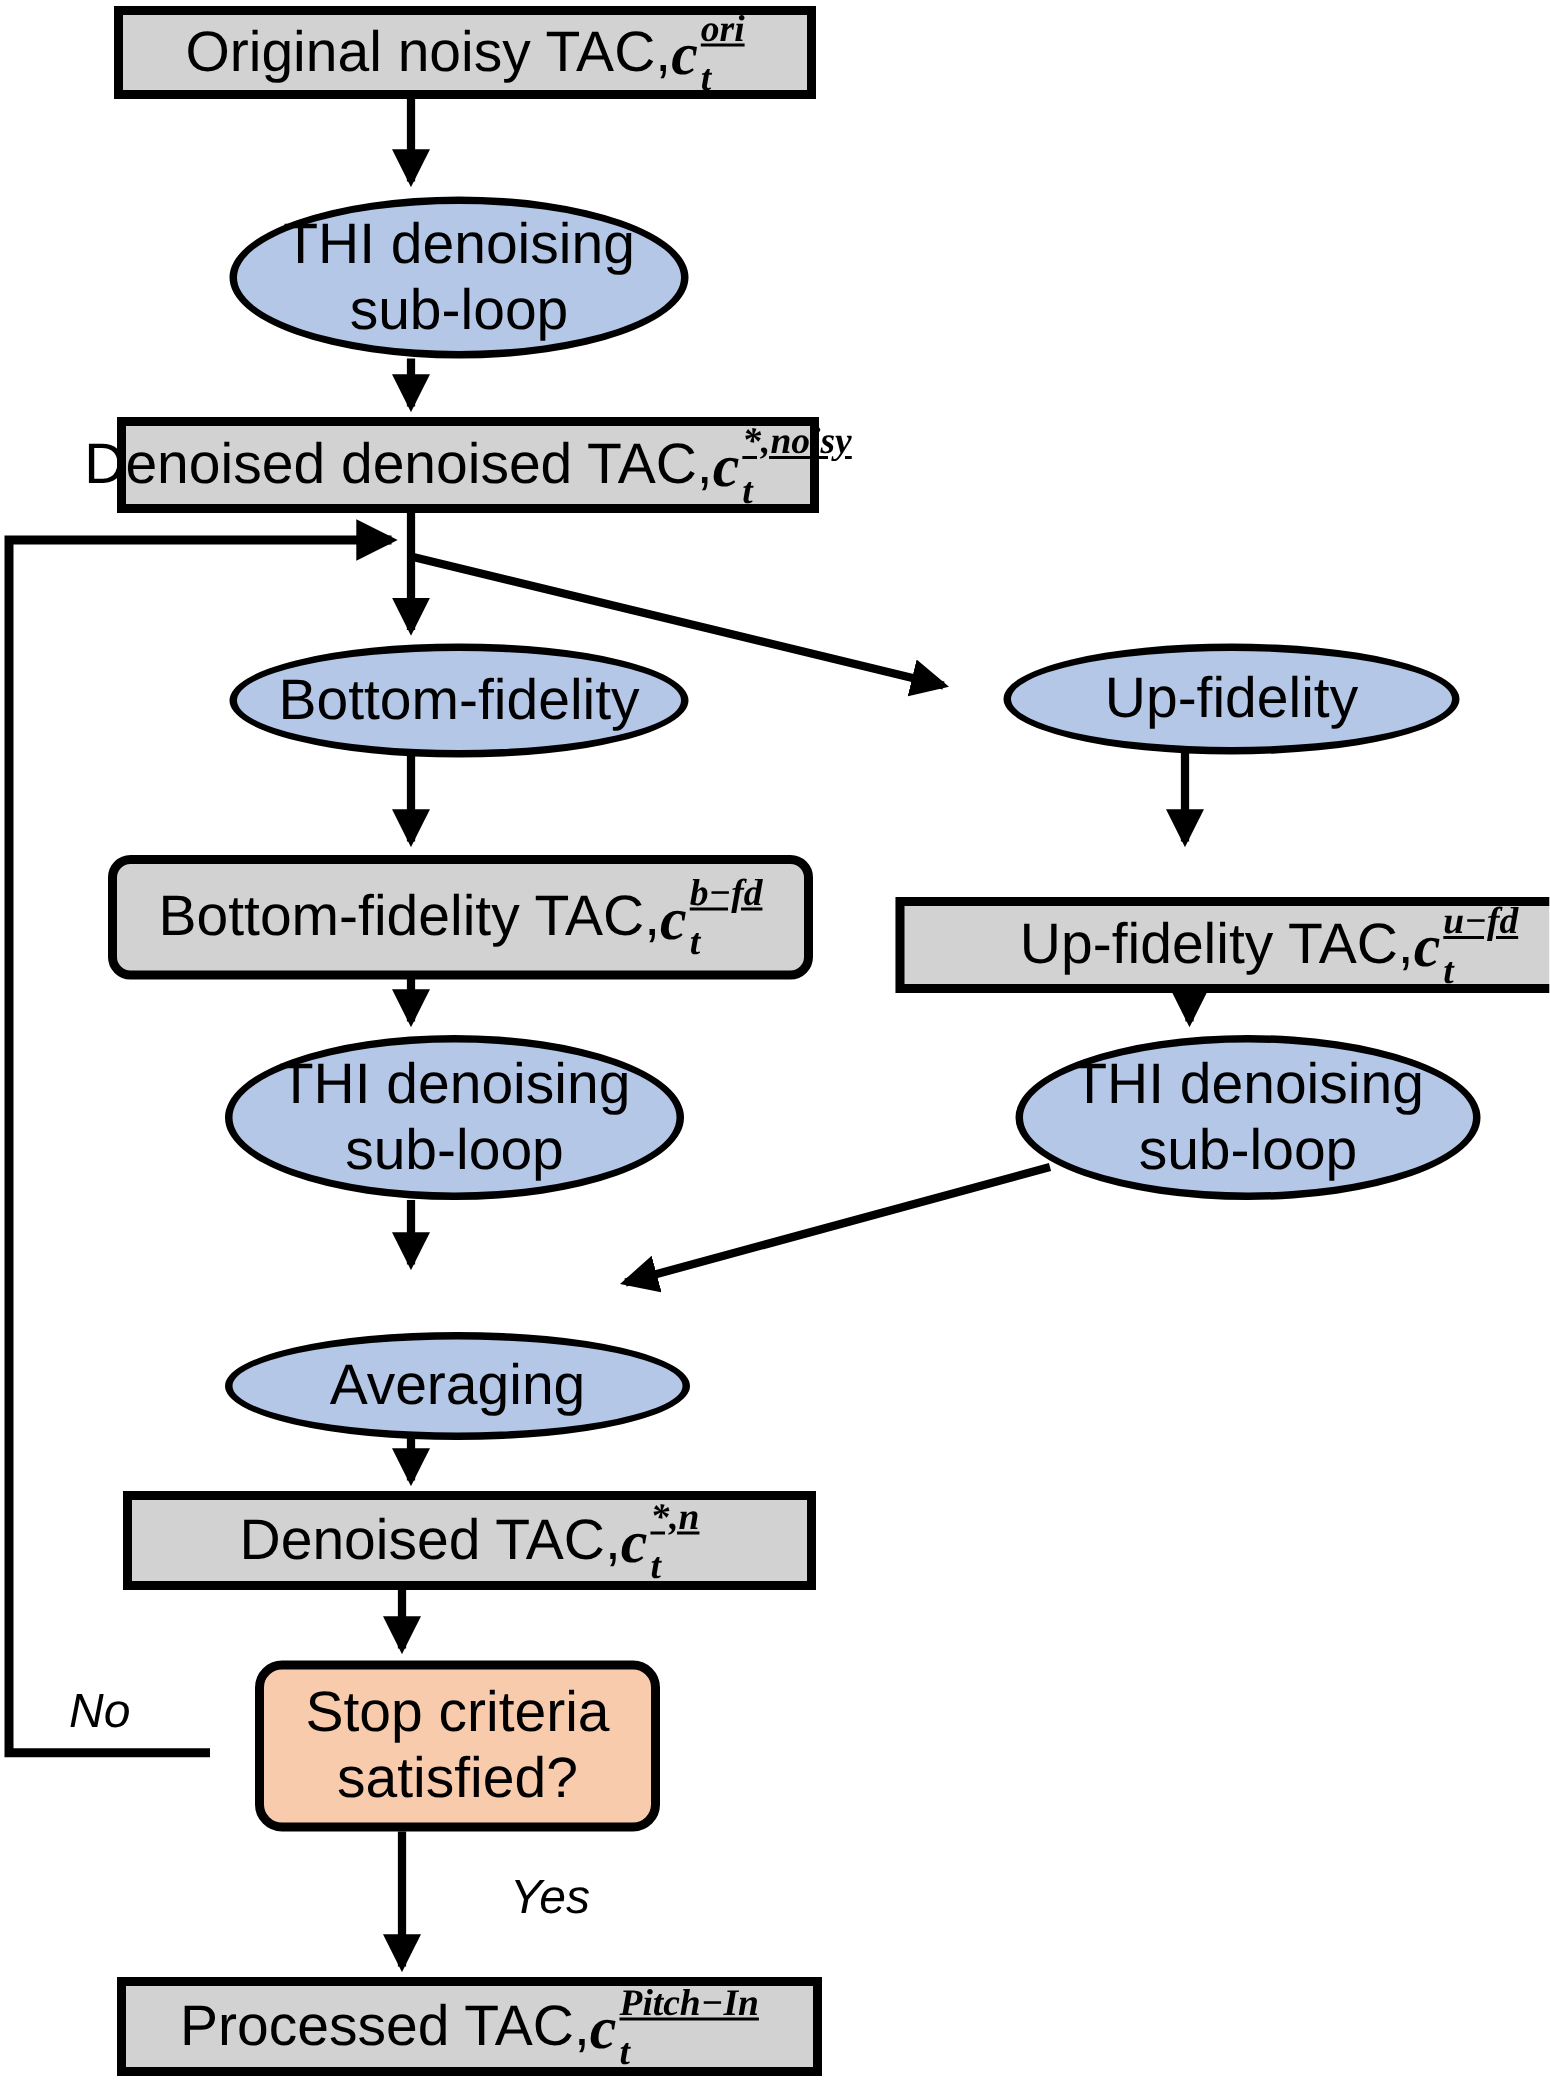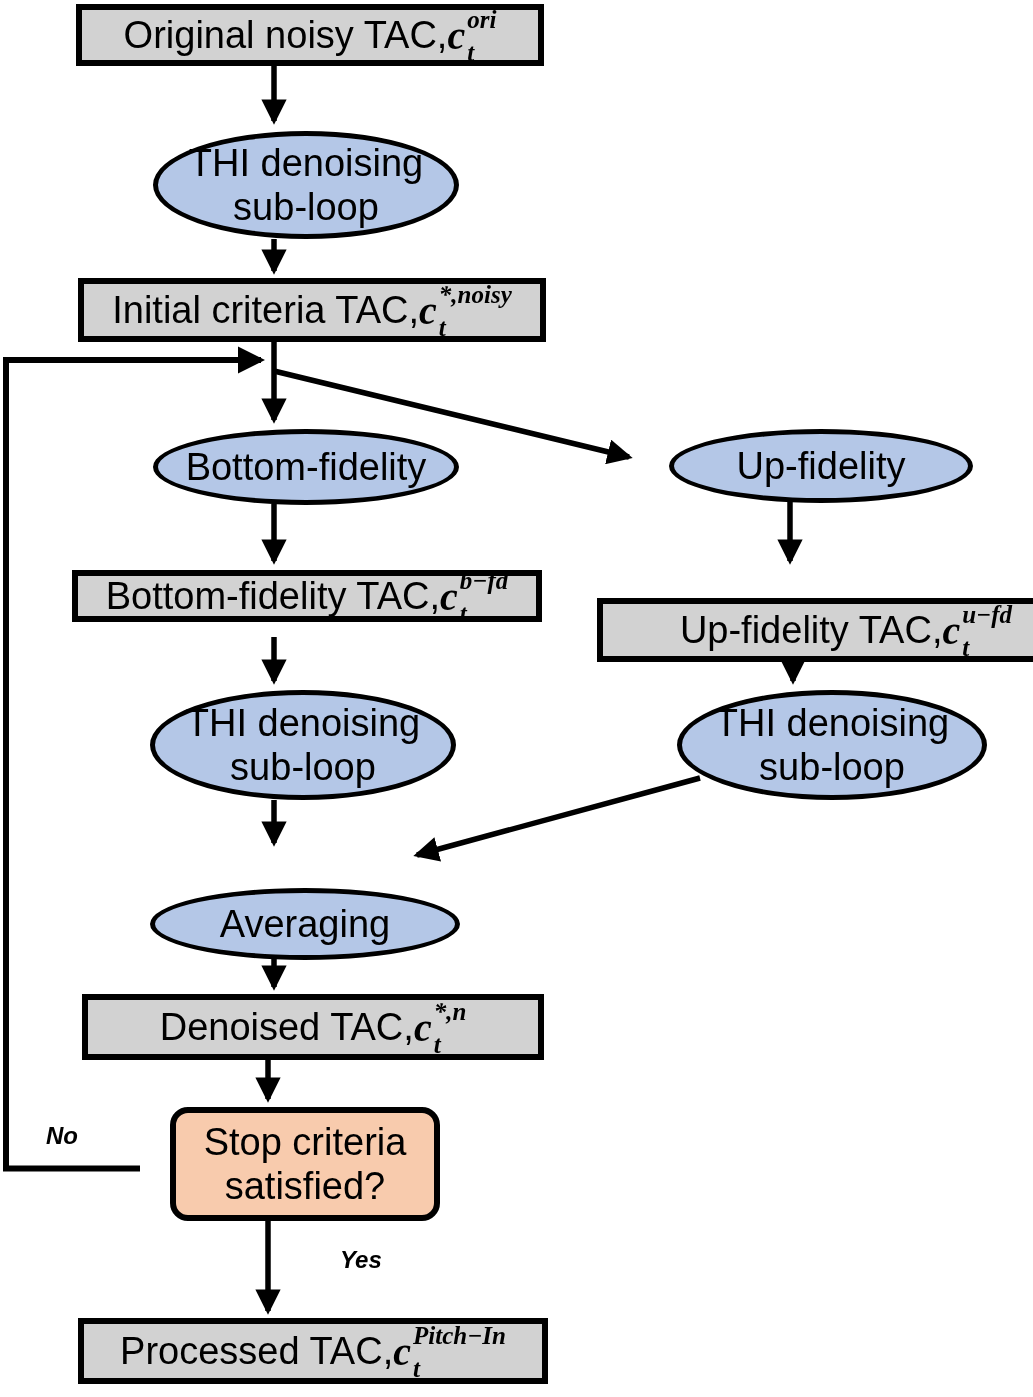--- a/index.html
+++ b/index.html
@@ -59,28 +59,27 @@
   }
   .supsub {
     display: inline-flex;
     flex-direction: column;
     align-items: flex-start;
     margin-left: 2px;
     font-size: 25px;
     font-weight: 700;
     line-height: 1;
   }
-  .sup { display: block; transform: translateY(-3px); }
+  .sup { display: block; transform: translateY(-3px); text-decoration: underline; }
   .sub { display: block; margin-top: 3px; transform: translateY(2px); }
   .edge-label {
     position: absolute;
-    font-size: 24px;
+    font-size: 32px;
     font-style: italic;
     white-space: nowrap;
-    font-weight: bold;
   }
 </style>
 </head>
 <body>
 
 <div class="canvas">
 
   <svg class="connectors" width="1033" height="1397" viewBox="0 0 1033 1397" stroke="#000" stroke-width="5.5" fill="none">
     <defs>
       <marker id="ah" viewBox="0 0 10 10" refX="8.5" refY="5" markerWidth="4.6" markerHeight="4.6" orient="auto">
@@ -113,39 +112,39 @@
         </span>
       </span>
   </div>
 
   <div class="node ellipse two-line" style="left:121px; top:131px; width:306px; height:108px;">
     <span>THI denoising</span>
     <span>sub-loop</span>
   </div>
 
   <div class="node box" style="left:46px; top:278px; width:468px; height:64px;">
-    <span>Initial criteria TAC,</span>
+    <span>Denoised denoised TAC,</span>
       <span class="math">
         <span class="mbase">c</span>
         <span class="supsub">
           <span class="sup">*,noisy</span>
           <span class="sub">t</span>
         </span>
       </span>
   </div>
 
   <div class="node ellipse" style="left:121px; top:429px; width:306px; height:76px;">
     <span>Bottom-fidelity</span>
   </div>
 
   <div class="node ellipse" style="left:637px; top:429px; width:304px; height:74px;">
     <span>Up-fidelity</span>
   </div>
 
-  <div class="node box" style="left:40px; top:570px; width:470px; height:52px;">
+  <div class="node box" style="left:40px; top:570px; width:470px; height:83px;border-radius:15px;">
     <span>Bottom-fidelity TAC,</span>
       <span class="math">
         <span class="mbase">c</span>
         <span class="supsub">
           <span class="sup">b−fd</span>
           <span class="sub">t</span>
         </span>
       </span>
   </div>
 

